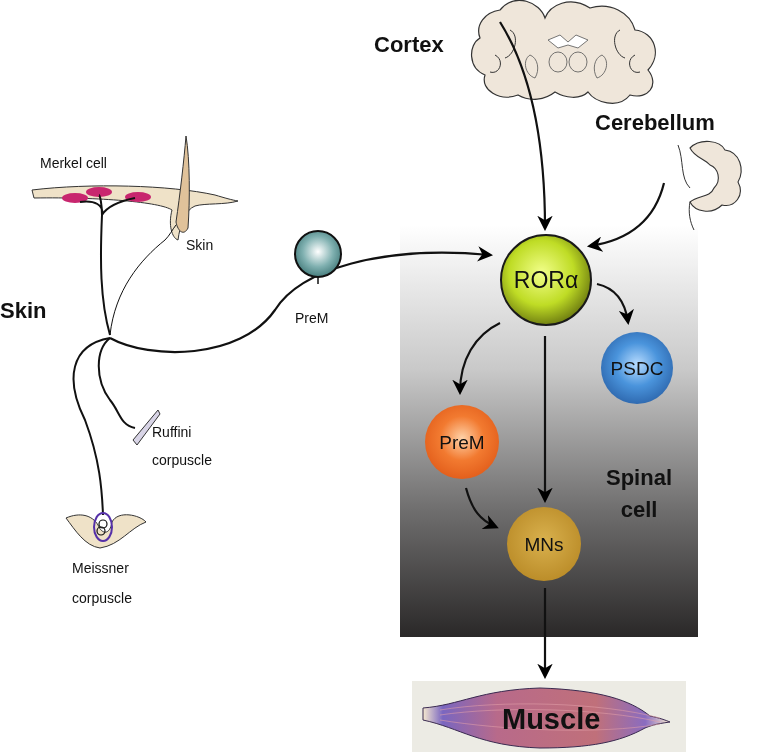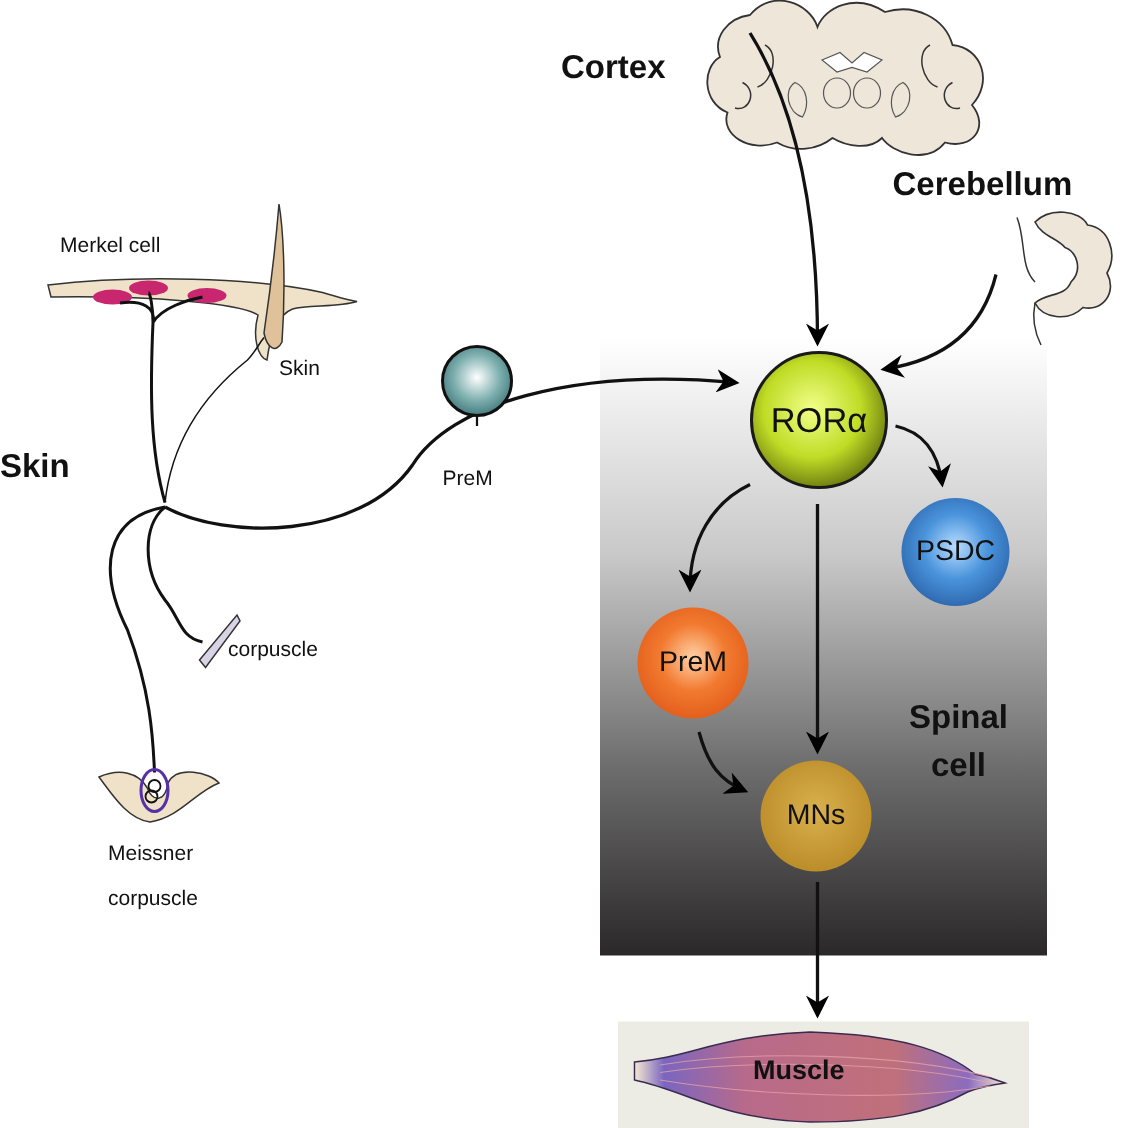--- a/index.html
+++ b/index.html
@@ -135,24 +135,25 @@
   </g>
 </svg>
 
 <div class="lbl region" style="left:374px;top:32px;">Cortex</div>
 <div class="lbl region" style="left:579px;top:110px;margin-left:16px;">Cerebellum</div>
 <div class="lbl region" style="left:0px;top:298px;">Skin</div>
 <div class="lbl region" style="left:606px;top:442px;text-align:center;line-height:32px;margin-top:20px;">
   <div>Spinal</div>
   <div>cell</div>
 </div>
-<div class="lbl region" style="left:502px;top:703px;font-size:18px;">Muscle</div>
+<div class="lbl region" style="left:502px;top:703px;font-size:29px;">Muscle</div>
 
 <div class="lbl plain" style="left:40px;top:155px;">Merkel cell</div>
 <div class="lbl plain" style="left:186px;top:237px;">Skin</div>
 <div class="lbl plain" style="left:295px;top:310px;">PreM</div>
 <div class="lbl plain" style="left:152px;top:418px;line-height:28px;">
+  <div>Ruffini</div>
   <div>corpuscle</div>
 </div>
 <div class="lbl plain" style="left:72px;top:553px;line-height:30px;">
   <div>Meissner</div>
   <div>corpuscle</div>
 </div>
 
 </body></html>

